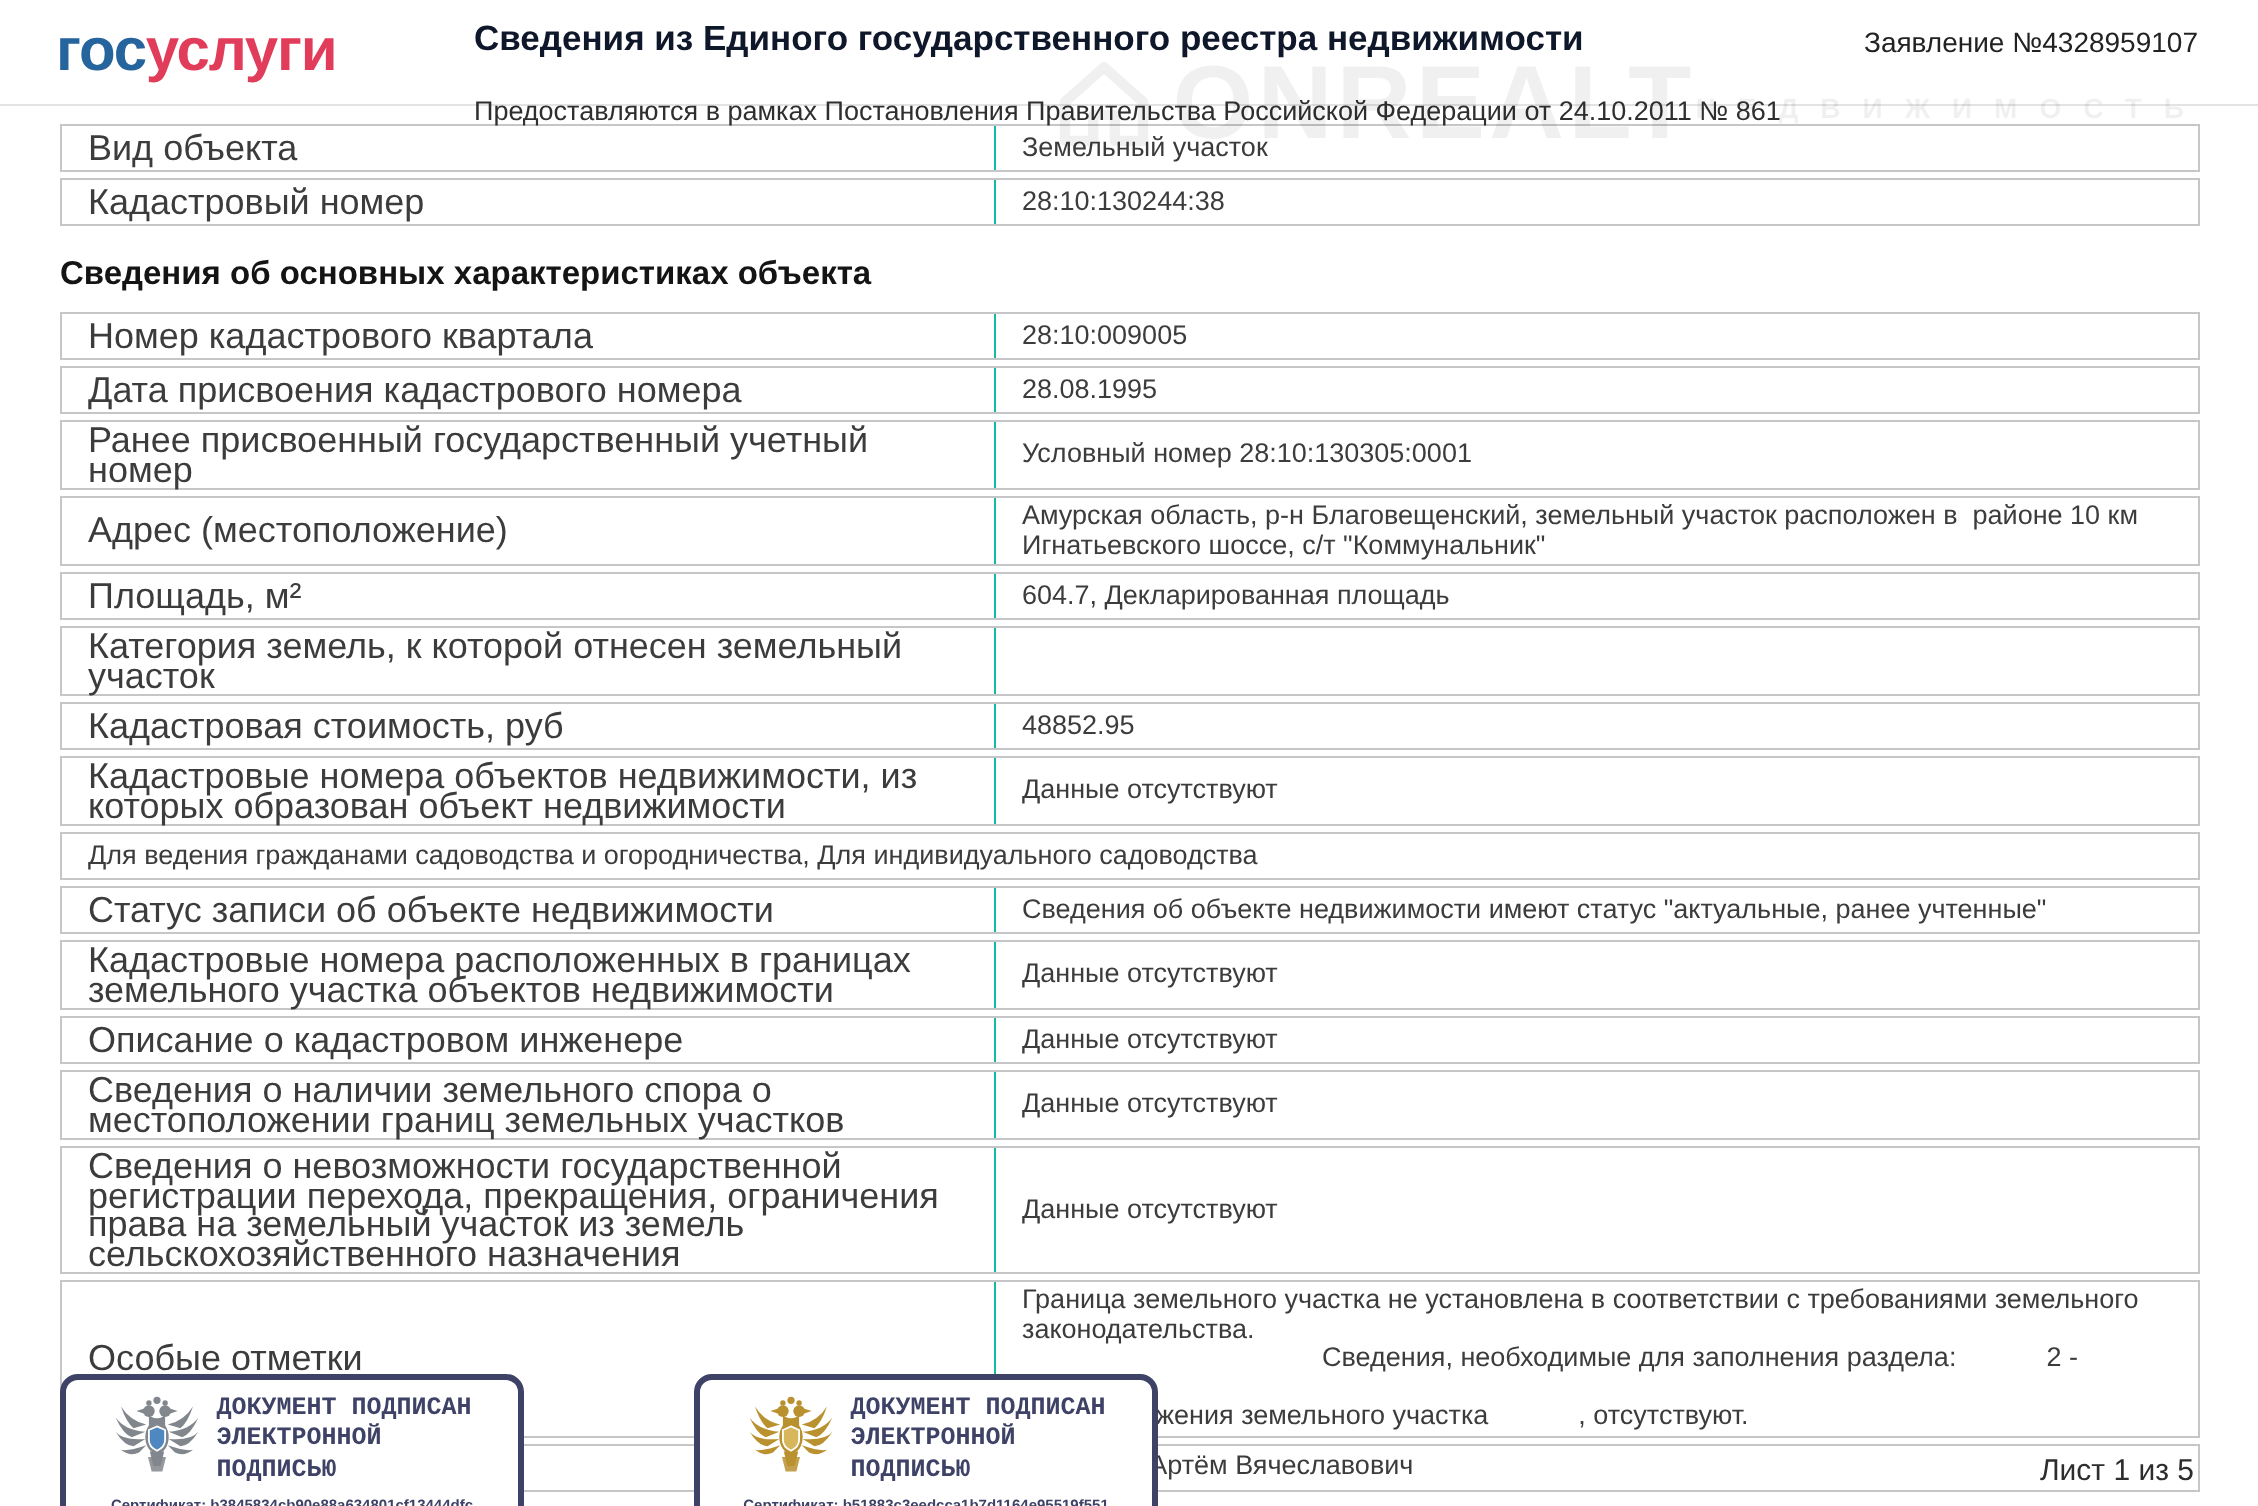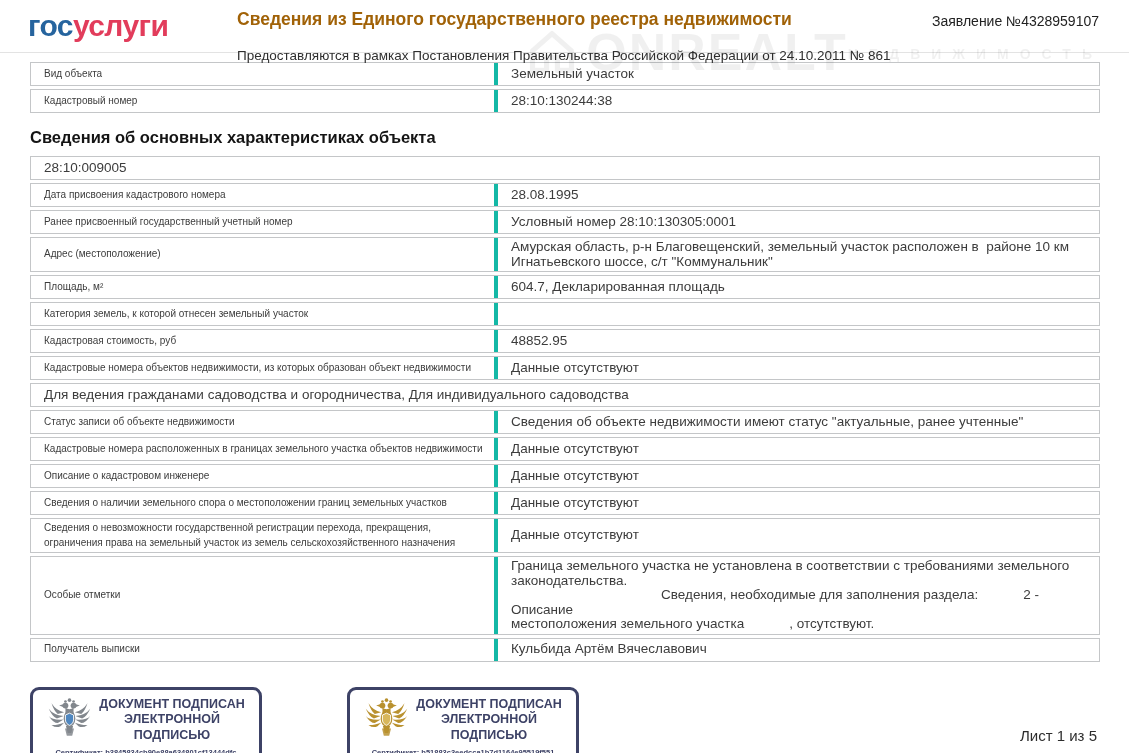--- a/index.html
+++ b/index.html
@@ -12,21 +12,21 @@
   
   .header {
     display:flex; align-items:flex-start;
     padding:6px 30px 0 28px; height:53px;
     border-bottom:1px solid #e3e3e3;
   }
   .logo { font-size:30px; font-weight:700; letter-spacing:-0.6px; line-height:40px; width:205px; flex:0 0 205px; }
   .logo .lg-blue { color:#26649e; }
   .logo .lg-red  { color:#e23c5b; }
   .header-center { flex:1; padding-left:4px; }
-  .doc-title { font-size:17.5px; font-weight:700; color:#a16207; line-height:1.2; padding-top:3px; }
+  .doc-title { font-size:17.5px; font-weight:700; color:#0f172a; line-height:1.2; padding-top:3px; }
   .doc-subtitle { font-size:13.5px; color:#2f2f2f; margin-top:18px; }
   .application-no { font-size:14px; color:#222; white-space:nowrap; padding-top:7px; }
 
   
   .watermark {
     position:absolute; top:26px; right:26px; z-index:5; pointer-events:none;
     display:flex; flex-direction:row; align-items:center; opacity:0.055; color:#000;
   }
   .wm-row { display:flex; align-items:center; gap:8px; }
   .wm-house { width:52px; height:52px; }
@@ -34,23 +34,23 @@
   .wm-tagline { font-size:14px; font-weight:600; letter-spacing:11px; margin-top:3px; align-self:center; }
 
   
   .tbl { margin:0 29px 0 30px; }
   .tbl-object { margin-top:9px; }
   .t-row {
     display:flex; border:1px solid #c4c6c8; background:#fff;
     margin-bottom:3px; min-height:24px;
   }
   .t-label {
-    flex:0 0 467px; width:467px; border-right:4px solid #14b8a6;
+    flex:0 0 467px; width:467px; border-right:1px solid #14b8a6;
     padding:2px 10px 2px 13px; display:flex; align-items:center;
-    font-size:10px; line-height:14.5px; color:#3c3c3c;
+    font-size:18px; line-height:14.5px; color:#3c3c3c;
   }
   .t-value {
     flex:1; padding:2px 6px 2px 13px; display:flex; align-items:center;
     font-size:13.5px; line-height:14.5px; color:#3c3c3c;
     white-space:pre-wrap; overflow:hidden;
   }
   .t-value.nowrap { white-space:pre; }
 
   .section-title {
     margin:15px 30px 9px 30px; font-size:16.5px; font-weight:700; color:#141414;
@@ -60,22 +60,22 @@
   .stamps { position:absolute; top:687px; left:30px; display:flex; gap:85px; z-index:2; }
   .stamp {
     width:232px; background:#fff; border:3px solid #3d4266; border-radius:9px;
     padding:7px 8px 5px 8px; display:flex; flex-direction:column; align-items:center;
   }
   .stamp-main { display:flex; align-items:center; gap:7px; }
   .eagle { width:45px; height:45px; flex:0 0 45px; }
   .eagle-silver { color:#82878d; }
   .eagle-gold { color:#b9912f; }
   .stamp-title {
-    font-size:12.5px; font-weight:700; color:#3d4266; text-align:center;
-    white-space:pre-line; line-height:1.22;
+    font-size:12.5px; font-weight:700; color:#3d4266; text-align:left;
+    white-space:pre-line; line-height:1.22;font-family:Liberation Mono, monospace;
   }
   .stamp-cert {
     font-size:7.5px; font-weight:700; color:#3d4266; margin-top:5px; white-space:nowrap;
   }
 
   .page-indicator { position:absolute; top:727px; right:32px; font-size:15px; color:#2d2d2d; z-index:2; }
 </style>
 </head>
 <body>
 
@@ -108,20 +108,21 @@
       <div class="t-row">
         <div class="t-label">Кадастровый номер</div>
         <div class="t-value">28:10:130244:38</div>
       </div>
     </div>
 
   <div class="section-title">Сведения об основных характеристиках объекта</div>
 
   <div class="tbl" id="main-table">
       <div class="t-row">
+        <div class="t-label">Номер кадастрового квартала</div>
         <div class="t-value">28:10:009005</div>
       </div>
       <div class="t-row">
         <div class="t-label">Дата присвоения кадастрового номера</div>
         <div class="t-value">28.08.1995</div>
       </div>
       <div class="t-row">
         <div class="t-label">Ранее присвоенный государственный учетный номер</div>
         <div class="t-value">Условный номер 28:10:130305:0001</div>
       </div>

